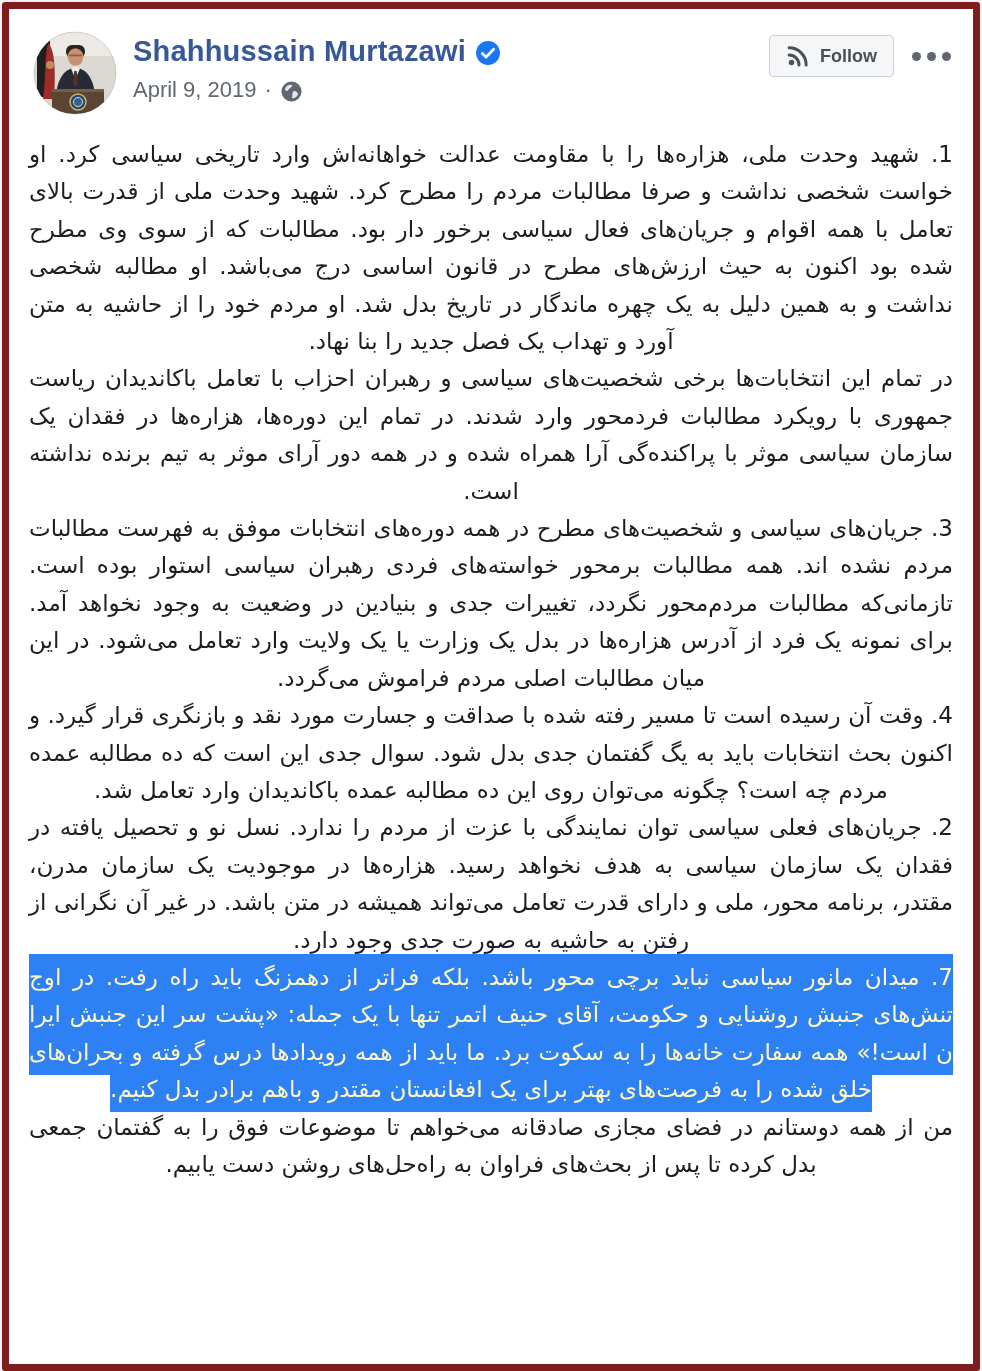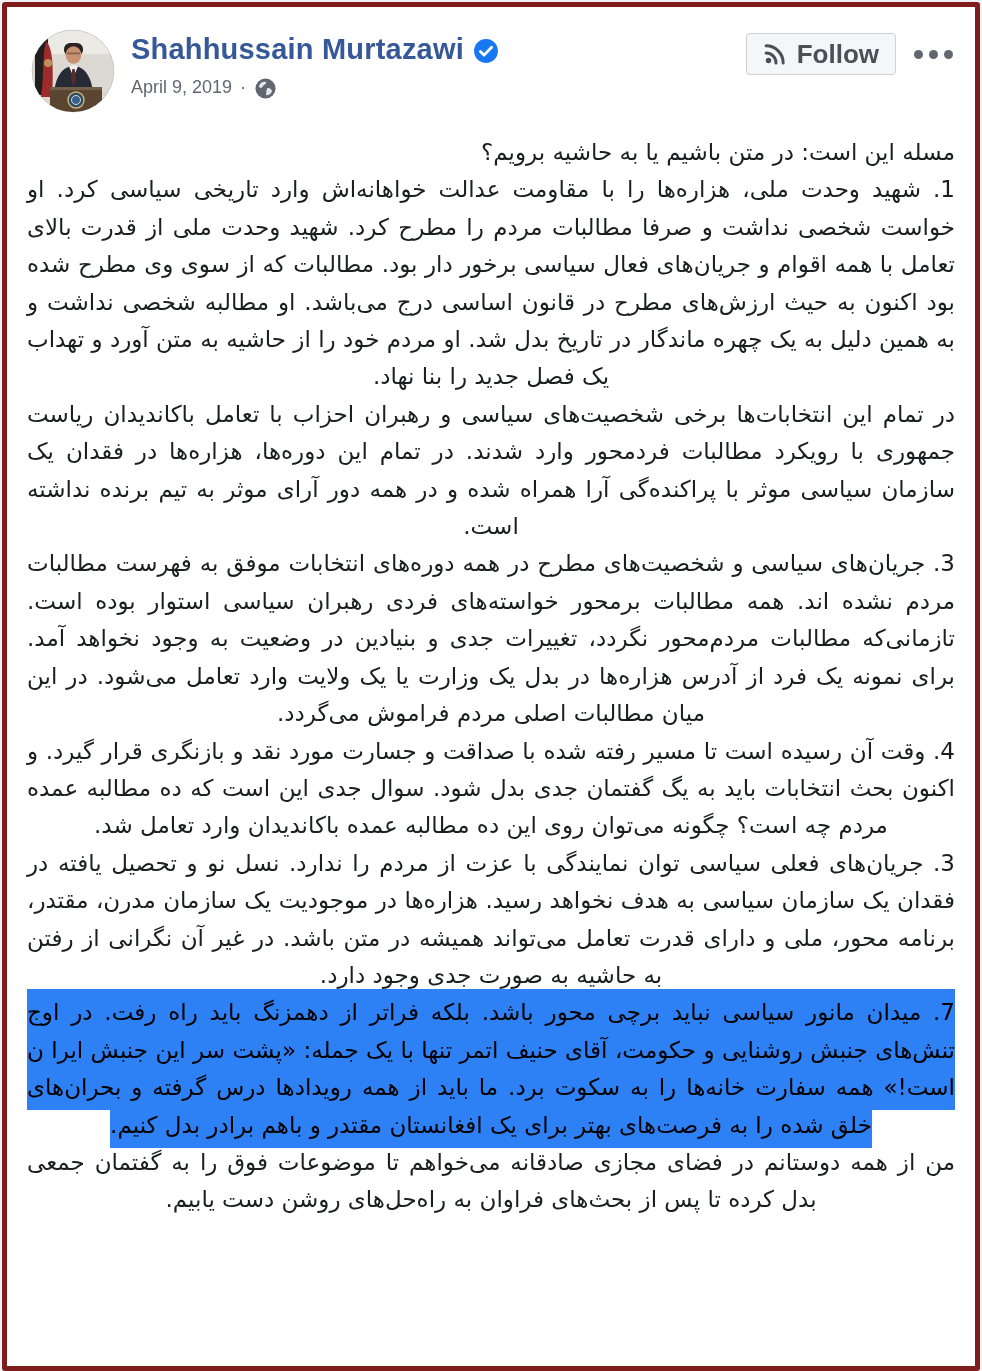--- a/index.html
+++ b/index.html
@@ -8,21 +8,21 @@
     width: 982px;
     height: 1371px;
     overflow: hidden;
     background: #f0f2f5;
     font-family: "Liberation Sans", sans-serif;
   }
   .card {
     position: absolute;
     top: 2px; left: 2px; right: 2px; bottom: 0;
     background: #ffffff;
-    border: 5px solid #7f1d1d;
+    border: 7px solid #7f1d1d;
     border-radius: 3px;
     overflow: hidden;
     box-sizing: border-box;
   }
   
   .header {
     position: relative;
     display: flex;
     align-items: flex-start;
     padding: 22px 20px 0 24px;
@@ -44,40 +44,40 @@
     cursor: pointer;
     letter-spacing: 0.2px;
   }
   .verified { display: inline-flex; margin-top: 2px; }
   .date-row {
     margin-top: 9px;
     display: flex;
     align-items: center;
     gap: 8px;
     color: #616770;
-    font-size: 18px;
+    font-size: 22px;
   }
   .date { color: #616770; text-decoration: none; cursor: pointer; }
   .actions {
     position: absolute;
     right: 20px; top: 26px;
     display: flex;
     align-items: center;
     gap: 16px;
   }
   .follow {
     display: inline-flex;
     align-items: center;
     gap: 10px;
     background: #f5f6f7;
     border: 1px solid #ccd0d5;
     border-radius: 4px;
     height: 42px;
     padding: 0 16px;
-    font-size: 26px;
+    font-size: 18px;
     font-weight: bold;
     color: #4b4f56;
     font-family: "Liberation Sans", sans-serif;
     cursor: pointer;
   }
   .more {
     display: flex;
     gap: 6px;
     padding: 8px 2px;
     cursor: pointer;
@@ -92,21 +92,21 @@
     line-height: 37.4px;
     font-family: "DejaVu Sans", sans-serif;
   }
   .para {
     text-align: justify;
     text-align-last: center;
   }
   .para.first { text-align-last: right; }
   .highlight {
     background: #2e80f5;
-    color: #000000;
+    color: #fef9c3;
     padding: 10px 0;
   }
 </style>
 </head>
 <body>
 
 <div class="card">
 
   <div class="header">
 
@@ -176,23 +176,22 @@
       <div class="more" title="">
         <span class="d"></span>
         <span class="d"></span>
         <span class="d"></span>
       </div>
     </div>
 
   </div>
 
   <div class="post-body" id="post-body" lang="fa" dir="rtl">
-      <div class="para first"><span>مسله این است: در متن باشیم یا به حاشیه برویم؟</span></div>
       <div class="para"><span>1. شهید وحدت ملی، هزاره‌ها را با مقاومت عدالت خواهانه‌اش وارد تاریخی سیاسی کرد. او خواست شخصی نداشت و صرفا مطالبات مردم را مطرح کرد. شهید وحدت ملی از قدرت بالای تعامل با همه اقوام و جریان‌های فعال سیاسی برخور دار بود. مطالبات که از سوی وی مطرح شده بود اکنون به حیث ارزش‌های مطرح در قانون اساسی درج می‌باشد. او مطالبه شخصی نداشت و به همین دلیل به یک چهره ماندگار در تاریخ بدل شد. او مردم خود را از حاشیه به متن آورد و تهداب یک فصل جدید را بنا نهاد.</span></div>
       <div class="para"><span>در تمام این انتخابات‌ها برخی شخصیت‌های سیاسی و رهبران احزاب با تعامل باکاندیدان ریاست جمهوری با رویکرد مطالبات فردمحور وارد شدند. در تمام این دوره‌ها، هزاره‌ها در فقدان یک سازمان سیاسی موثر با پراکنده‌گی آرا همراه شده و در همه دور آرای موثر به تیم برنده نداشته است.</span></div>
       <div class="para"><span>3. جریان‌های سیاسی و شخصیت‌های مطرح در همه دوره‌های انتخابات موفق به فهرست مطالبات مردم نشده اند. همه مطالبات برمحور خواسته‌های فردی رهبران سیاسی استوار بوده است. تازمانی‌که مطالبات مردم‌محور نگردد، تغییرات جدی و بنیادین در وضعیت به وجود نخواهد آمد. برای نمونه یک فرد از آدرس هزاره‌ها در بدل یک وزارت یا یک ولایت وارد تعامل می‌شود. در این میان مطالبات اصلی مردم فراموش می‌گردد.</span></div>
       <div class="para"><span>4. وقت آن رسیده است تا مسیر رفته شده با صداقت و جسارت مورد نقد و بازنگری قرار گیرد. و اکنون بحث انتخابات باید به یگ گفتمان جدی بدل شود. سوال جدی این است که ده مطالبه عمده مردم چه است؟ چگونه می‌توان روی این ده مطالبه عمده باکاندیدان وارد تعامل شد.</span></div>
-      <div class="para"><span>3. جریان‌های فعلی سیاسی توان نمایندگی با عزت از مردم را ندارد. نسل نو و تحصیل یافته در فقدان یک سازمان سیاسی به هدف نخواهد رسید. هزاره‌ها در موجودیت یک سازمان مدرن، مقتدر، برنامه محور، ملی و دارای قدرت تعامل می‌تواند همیشه در متن باشد. در غیر آن نگرانی از رفتن به حاشیه به صورت جدی وجود دارد.</span></div>
+      <div class="para"><span>2. جریان‌های فعلی سیاسی توان نمایندگی با عزت از مردم را ندارد. نسل نو و تحصیل یافته در فقدان یک سازمان سیاسی به هدف نخواهد رسید. هزاره‌ها در موجودیت یک سازمان مدرن، مقتدر، برنامه محور، ملی و دارای قدرت تعامل می‌تواند همیشه در متن باشد. در غیر آن نگرانی از رفتن به حاشیه به صورت جدی وجود دارد.</span></div>
       <div class="para"><span class="highlight">7. میدان مانور سیاسی نباید برچی محور باشد. بلکه فراتر از دهمزنگ باید راه رفت. در اوج تنش‌های جنبش روشنایی و حکومت، آقای حنیف اتمر تنها با یک جمله: «پشت سر این جنبش ایرا ن است!» همه سفارت خانه‌ها را به سکوت برد. ما باید از همه رویدادها درس گرفته و بحران‌های خلق شده را به فرصت‌های بهتر برای یک افغانستان مقتدر و باهم برادر بدل کنیم.</span></div>
       <div class="para"><span>من از همه دوستانم در فضای مجازی صادقانه می‌خواهم تا موضوعات فوق را به گفتمان جمعی بدل کرده تا پس از بحث‌های فراوان به راه‌حل‌های روشن دست یابیم.</span></div>
     </div>
 
 </div>
 
 </body></html>

